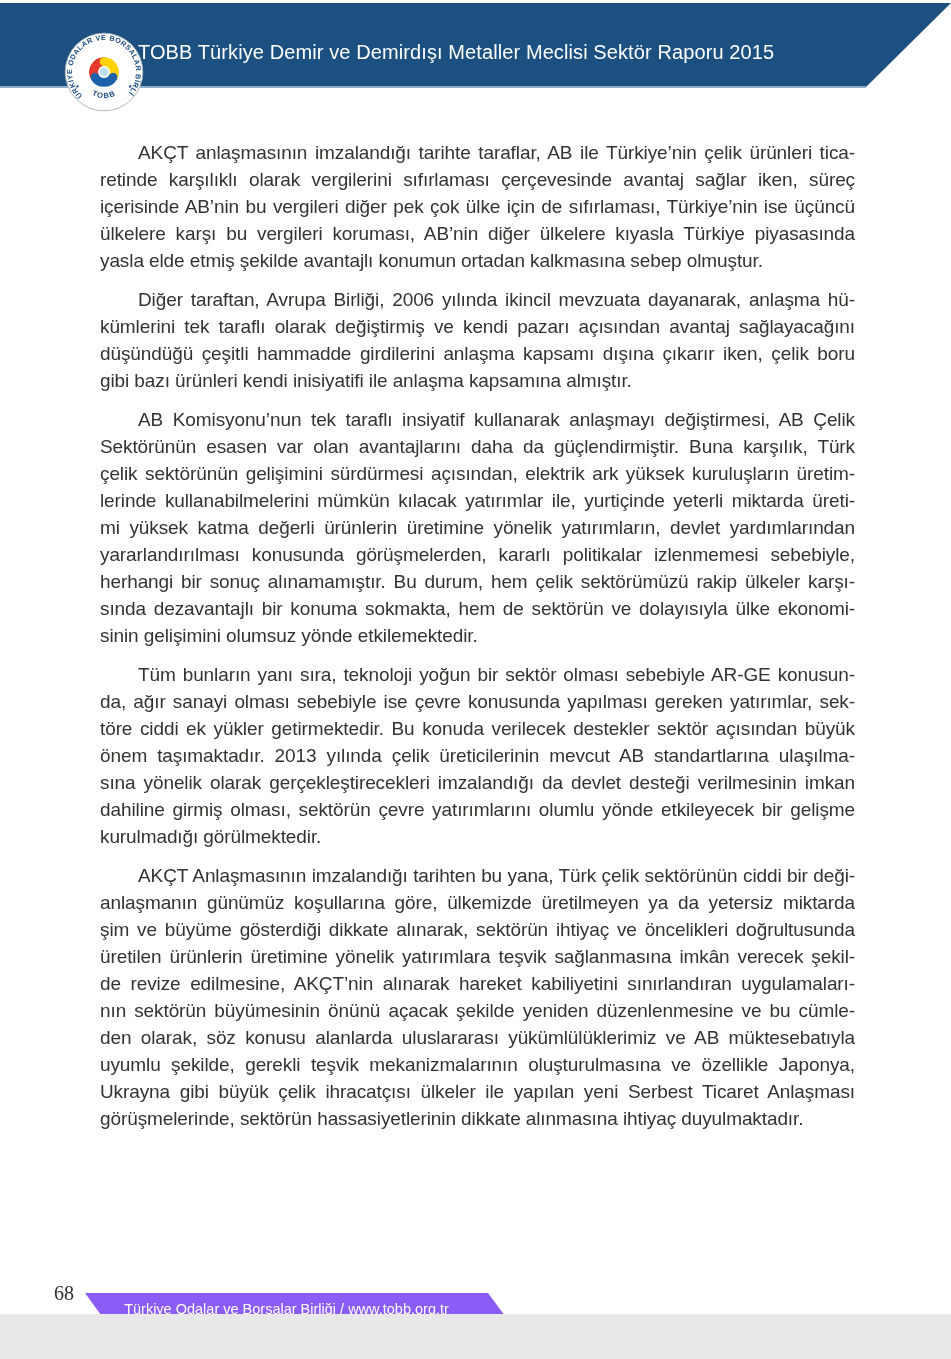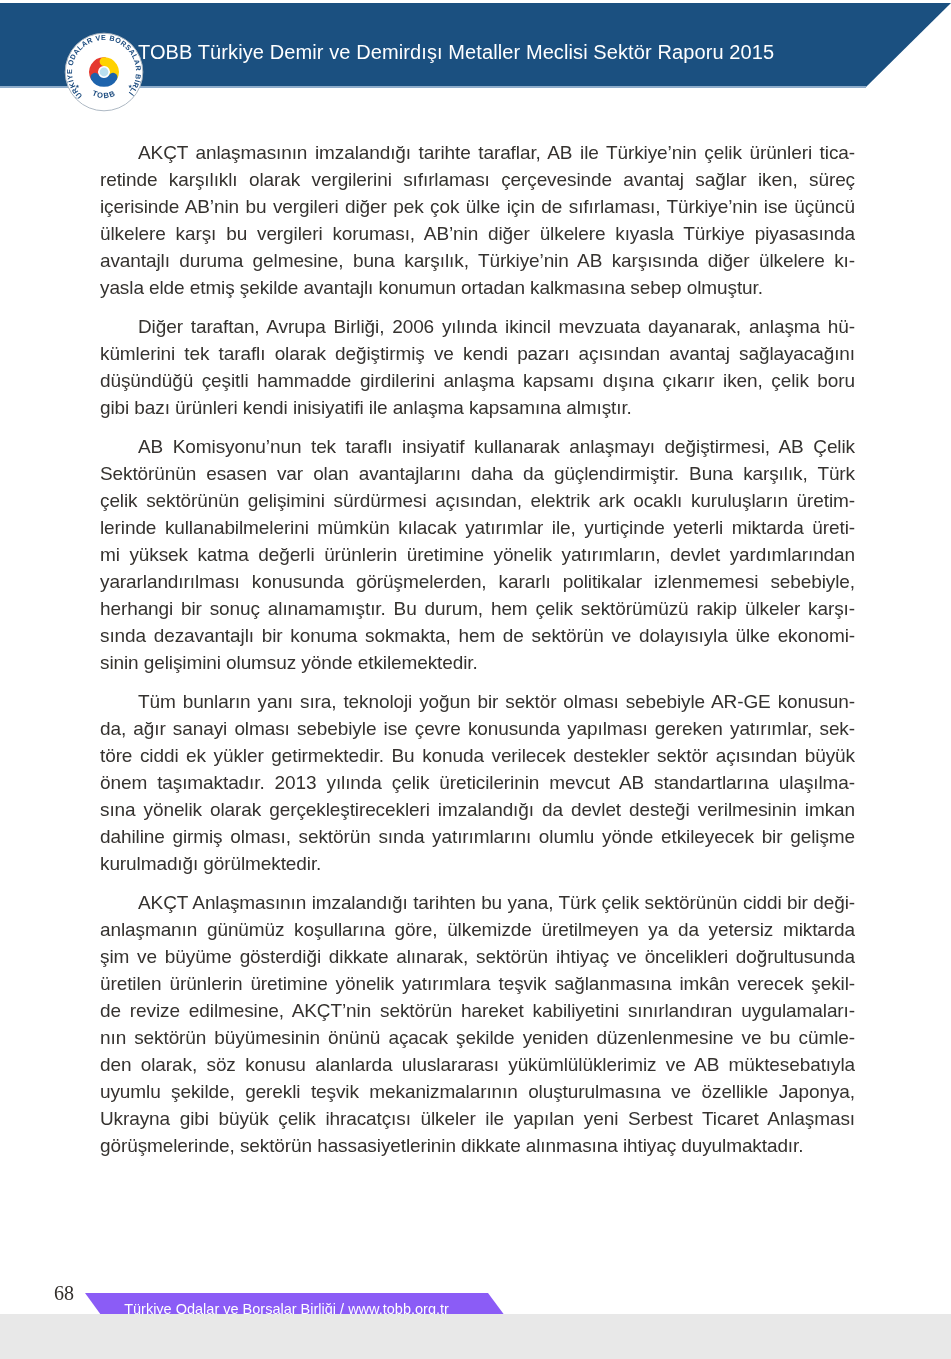--- a/index.html
+++ b/index.html
@@ -89,55 +89,54 @@
       <circle cx="50" cy="50" r="5.5" fill="#b8dff0"></circle>
     </svg>
   </div>
 
   <div class="doc-body">
       <div class="para">
         <div class="line first">AKÇT anlaşmasının imzalandığı tarihte taraflar, AB ile Türkiye’nin çelik ürünleri tica-</div>
         <div class="line">retinde karşılıklı olarak vergilerini sıfırlaması çerçevesinde avantaj sağlar iken, süreç</div>
         <div class="line">içerisinde AB’nin bu vergileri diğer pek çok ülke için de sıfırlaması, Türkiye’nin ise üçüncü</div>
         <div class="line">ülkelere karşı bu vergileri koruması, AB’nin diğer ülkelere kıyasla Türkiye piyasasında</div>
-        <div class="line">avantajlı duruma gelmesine, buna karşılık, Türkiye’nin AB karşısında diğer ülkelere kı-</div>
         <div class="line last">yasla elde etmiş şekilde avantajlı konumun ortadan kalkmasına sebep olmuştur.</div>
       </div>
       <div class="para">
         <div class="line first">Diğer taraftan, Avrupa Birliği, 2006 yılında ikincil mevzuata dayanarak, anlaşma hü-</div>
         <div class="line">kümlerini tek taraflı olarak değiştirmiş ve kendi pazarı açısından avantaj sağlayacağını</div>
         <div class="line">düşündüğü çeşitli hammadde girdilerini anlaşma kapsamı dışına çıkarır iken, çelik boru</div>
         <div class="line last">gibi bazı ürünleri kendi inisiyatifi ile anlaşma kapsamına almıştır.</div>
       </div>
       <div class="para">
         <div class="line first">AB Komisyonu’nun tek taraflı insiyatif kullanarak anlaşmayı değiştirmesi, AB Çelik</div>
         <div class="line">Sektörünün esasen var olan avantajlarını daha da güçlendirmiştir. Buna karşılık, Türk</div>
-        <div class="line">çelik sektörünün gelişimini sürdürmesi açısından, elektrik ark ocaklı kuruluşların üretim-</div>
+        <div class="line">çelik sektörünün gelişimini sürdürmesi açısından, elektrik ark yüksek kuruluşların üretim-</div>
         <div class="line">lerinde kullanabilmelerini mümkün kılacak yatırımlar ile, yurtiçinde yeterli miktarda üreti-</div>
         <div class="line">mi yüksek katma değerli ürünlerin üretimine yönelik yatırımların, devlet yardımlarından</div>
         <div class="line">yararlandırılması konusunda görüşmelerden, kararlı politikalar izlenmemesi sebebiyle,</div>
         <div class="line">herhangi bir sonuç alınamamıştır. Bu durum, hem çelik sektörümüzü rakip ülkeler karşı-</div>
         <div class="line">sında dezavantajlı bir konuma sokmakta, hem de sektörün ve dolayısıyla ülke ekonomi-</div>
         <div class="line last">sinin gelişimini olumsuz yönde etkilemektedir.</div>
       </div>
       <div class="para">
         <div class="line first">Tüm bunların yanı sıra, teknoloji yoğun bir sektör olması sebebiyle AR-GE konusun-</div>
         <div class="line">da, ağır sanayi olması sebebiyle ise çevre konusunda yapılması gereken yatırımlar, sek-</div>
         <div class="line">töre ciddi ek yükler getirmektedir. Bu konuda verilecek destekler sektör açısından büyük</div>
         <div class="line">önem taşımaktadır. 2013 yılında çelik üreticilerinin mevcut AB standartlarına ulaşılma-</div>
         <div class="line">sına yönelik olarak gerçekleştirecekleri imzalandığı da devlet desteği verilmesinin imkan</div>
-        <div class="line">dahiline girmiş olması, sektörün sında yatırımlarını olumlu yönde etkileyecek bir gelişme</div>
+        <div class="line">dahiline girmiş olması, sektörün çevre yatırımlarını olumlu yönde etkileyecek bir gelişme</div>
         <div class="line last">kurulmadığı görülmektedir.</div>
       </div>
       <div class="para">
         <div class="line first">AKÇT Anlaşmasının imzalandığı tarihten bu yana, Türk çelik sektörünün ciddi bir deği-</div>
         <div class="line">anlaşmanın günümüz koşullarına göre, ülkemizde üretilmeyen ya da yetersiz miktarda</div>
         <div class="line">şim ve büyüme gösterdiği dikkate alınarak, sektörün ihtiyaç ve öncelikleri doğrultusunda</div>
         <div class="line">üretilen ürünlerin üretimine yönelik yatırımlara teşvik sağlanmasına imkân verecek şekil-</div>
-        <div class="line">de revize edilmesine, AKÇT’nin sektörün hareket kabiliyetini sınırlandıran uygulamaları-</div>
+        <div class="line">de revize edilmesine, AKÇT’nin alınarak hareket kabiliyetini sınırlandıran uygulamaları-</div>
         <div class="line">nın sektörün büyümesinin önünü açacak şekilde yeniden düzenlenmesine ve bu cümle-</div>
         <div class="line">den olarak, söz konusu alanlarda uluslararası yükümlülüklerimiz ve AB müktesebatıyla</div>
         <div class="line">uyumlu şekilde, gerekli teşvik mekanizmalarının oluşturulmasına ve özellikle Japonya,</div>
         <div class="line">Ukrayna gibi büyük çelik ihracatçısı ülkeler ile yapılan yeni Serbest Ticaret Anlaşması</div>
         <div class="line last">görüşmelerinde, sektörün hassasiyetlerinin dikkate alınmasına ihtiyaç duyulmaktadır.</div>
       </div>
     </div>
 
   <div class="page-number">68</div>
   <div class="footer-band">

